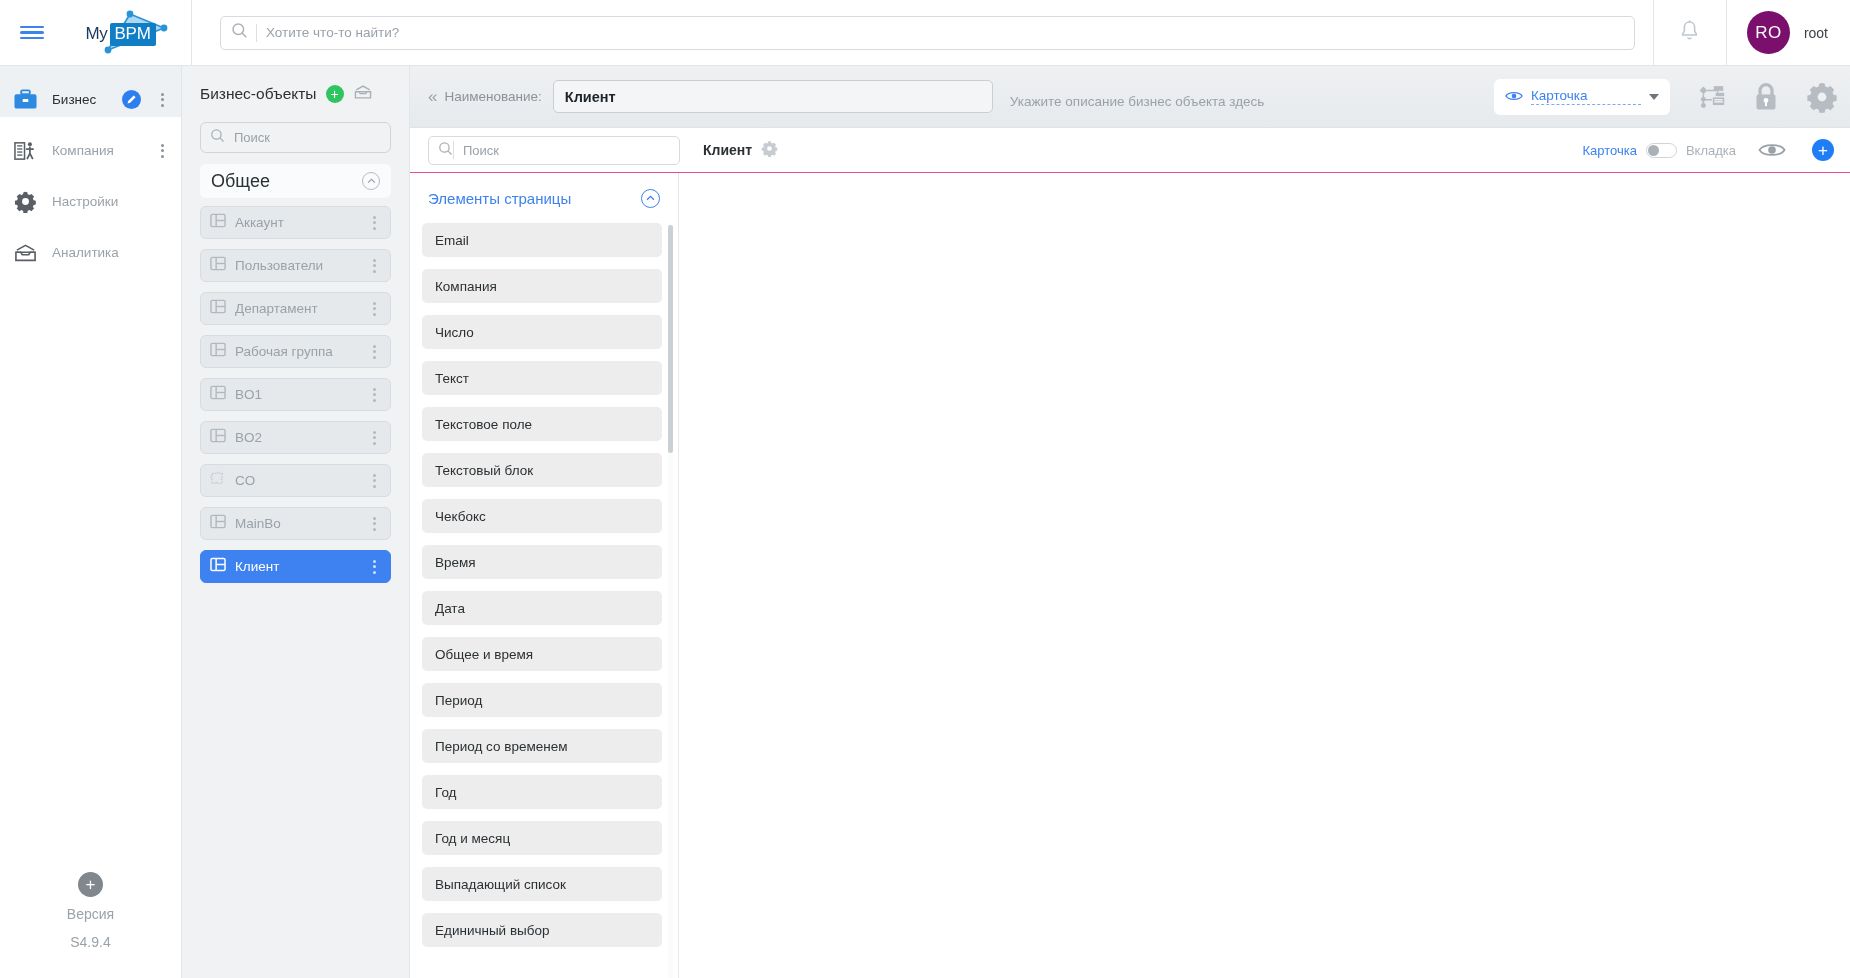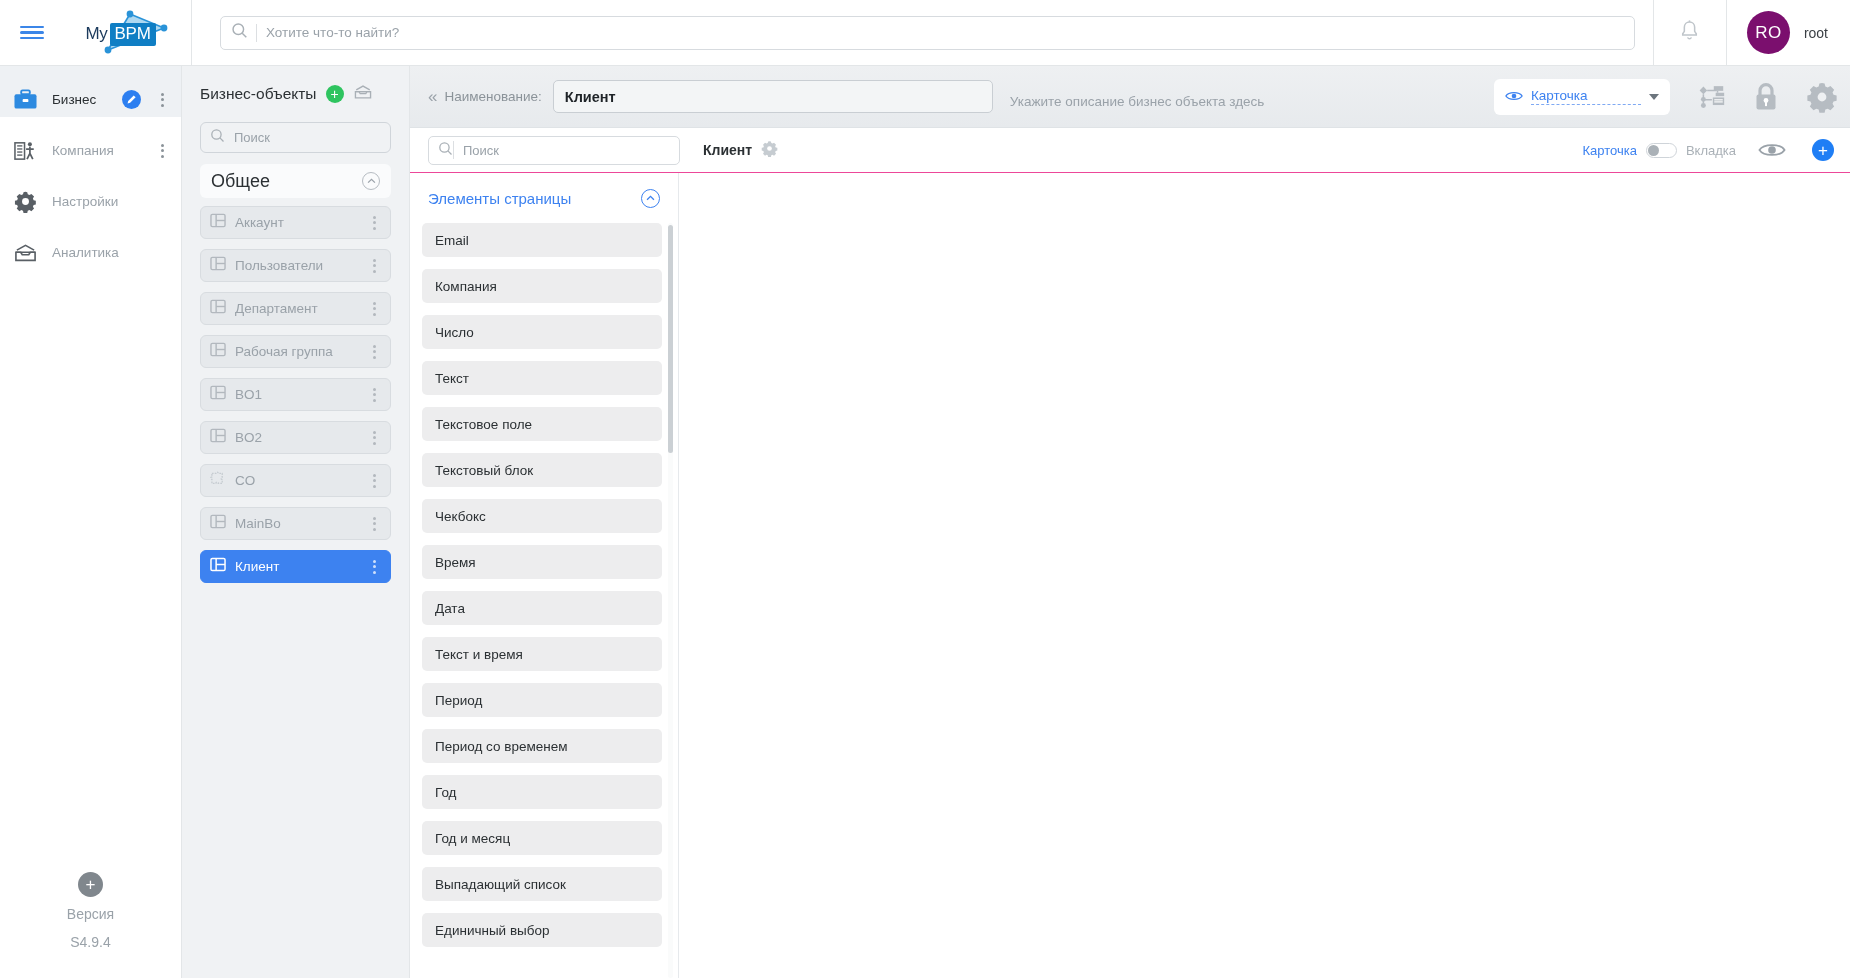--- a/index.html
+++ b/index.html
@@ -663,21 +663,21 @@
         <div class="el-list">
           <div class="el-item">Email</div>
           <div class="el-item">Компания</div>
           <div class="el-item">Число</div>
           <div class="el-item">Текст</div>
           <div class="el-item">Текстовое поле</div>
           <div class="el-item">Текстовый блок</div>
           <div class="el-item">Чекбокс</div>
           <div class="el-item">Время</div>
           <div class="el-item">Дата</div>
-          <div class="el-item">Текст и время</div>
+          <div class="el-item">Общее и время</div>
           <div class="el-item">Период</div>
           <div class="el-item">Период со временем</div>
           <div class="el-item">Год</div>
           <div class="el-item">Год и месяц</div>
           <div class="el-item">Выпадающий список</div>
           <div class="el-item">Единичный выбор</div>
         </div>
 
         <div class="el-scroll">
           <div class="el-scroll-thumb"></div>

